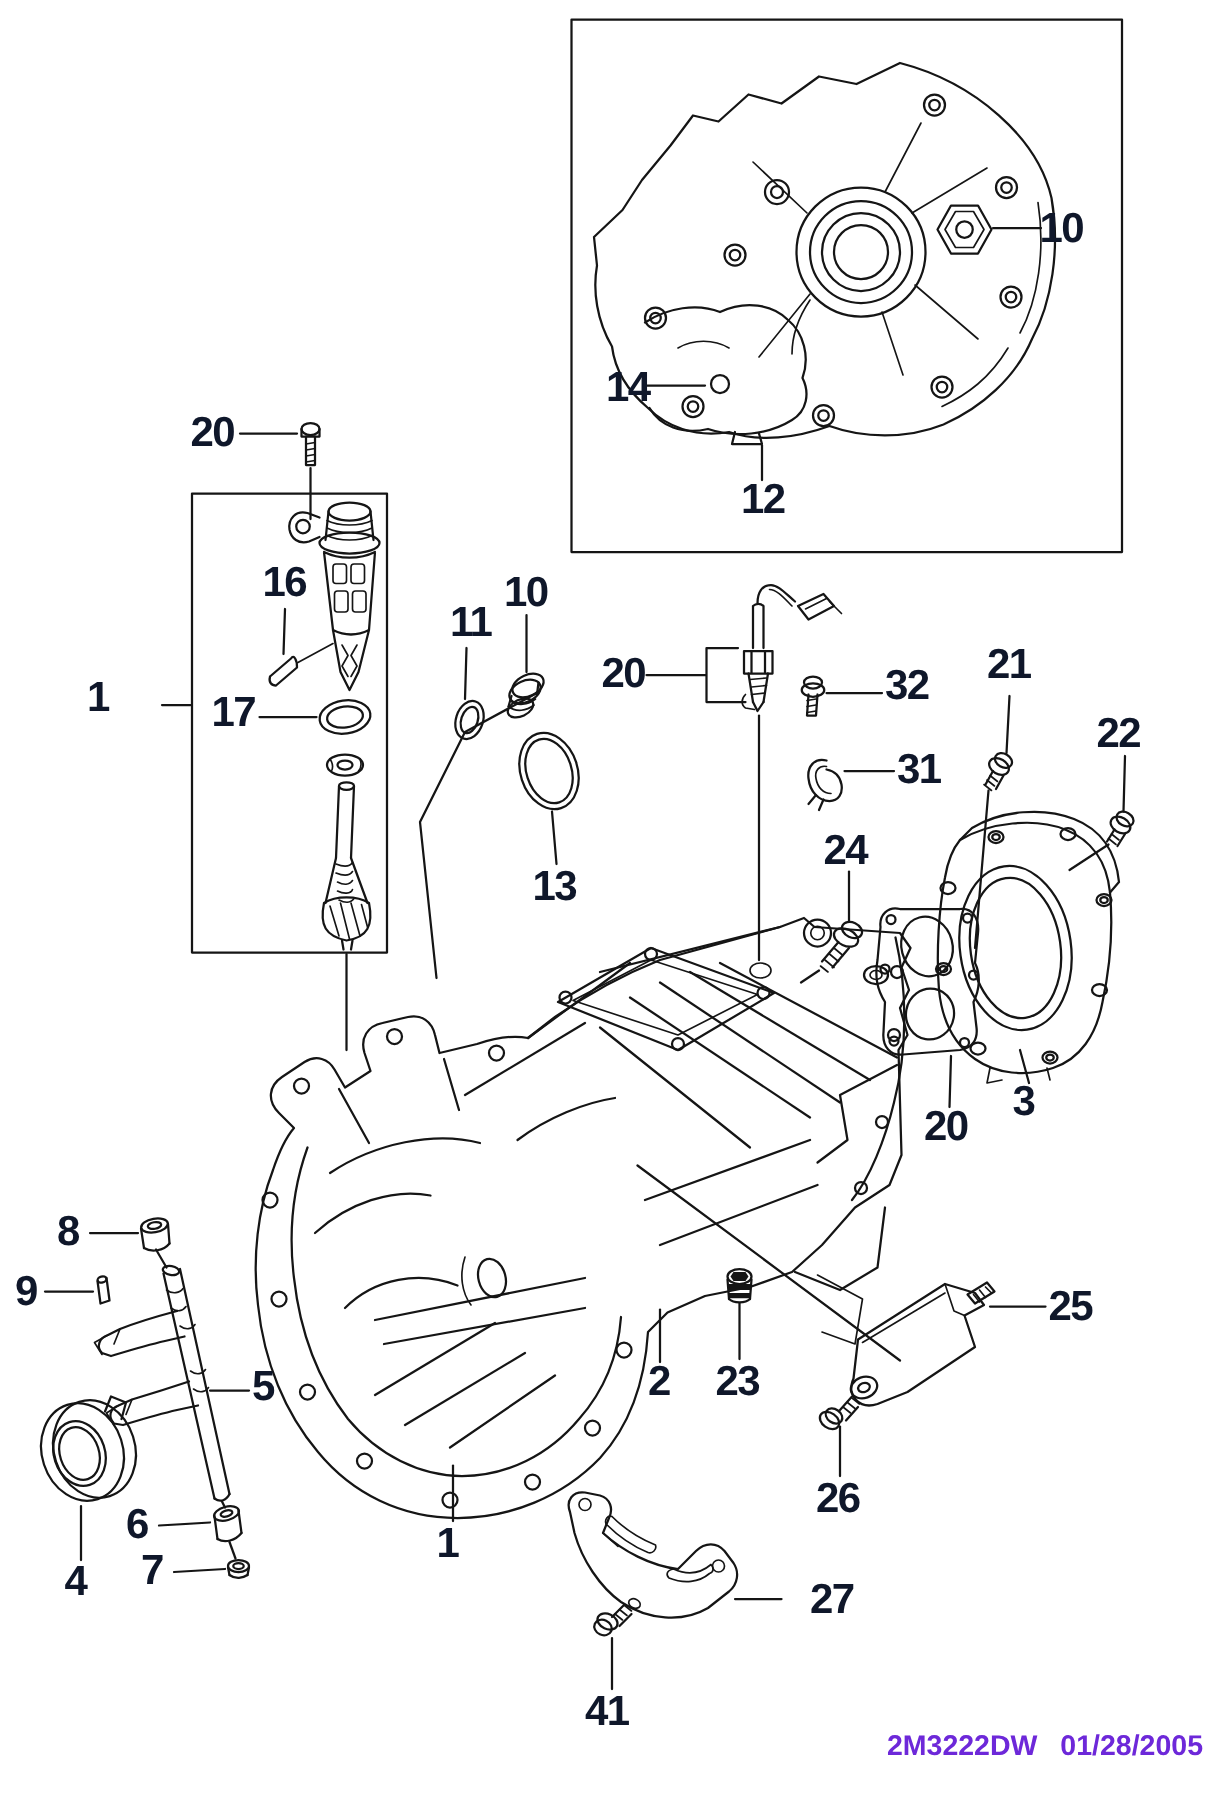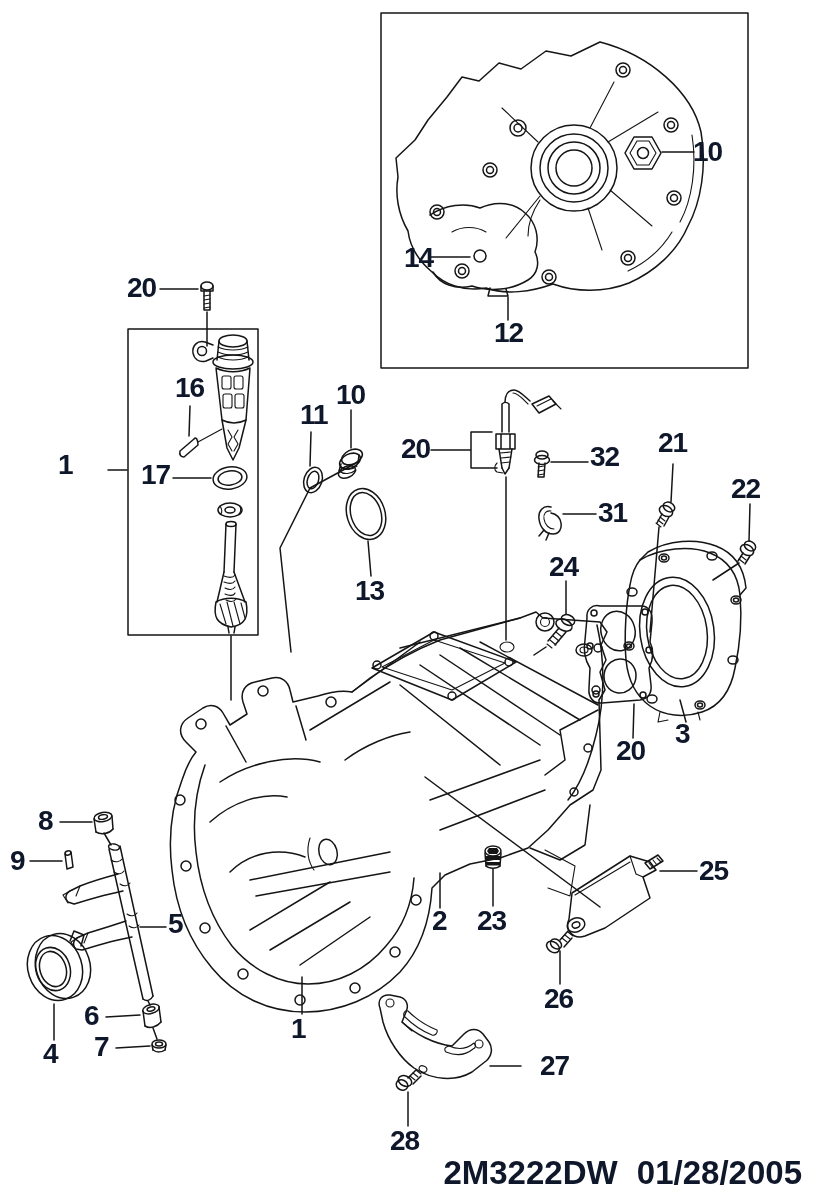--- a/index.html
+++ b/index.html
@@ -4,22 +4,22 @@
 <style>
   html,body{margin:0;padding:0;background:#fff;}
   .stage{position:relative;width:816px;height:1200px;background:#fff;overflow:hidden;
          font-family:"Liberation Sans",sans-serif;}
   .stage svg{position:absolute;left:0;top:0;}
   svg *{stroke:#151515;stroke-width:1.5;fill:none;stroke-linecap:round;stroke-linejoin:round;}
   svg .fill{fill:#151515;stroke:none;}
   svg .thin{stroke-width:1.1;}
   .callout{position:absolute;font-weight:700;font-size:28px;line-height:30px;
            color:#0f172a;letter-spacing:-1px;white-space:nowrap;}
-  .footer{position:absolute;top:1154px;right:14px;font-weight:700;font-size:33px;
-          color:#0f172a;letter-spacing:0;}
+  .footer{position:absolute;top:1154px;right:14px;font-weight:700;font-size:19px;
+          color:#6d28d9;letter-spacing:0;}
   .footer span{margin-left:10px;}
 </style>
 </head>
 <body>
 
 <div class="stage">
 
 <svg width="816" height="1200" viewBox="0 0 816 1200">
 
   <g>
@@ -484,20 +484,20 @@
 
   <div class="callout" style="left:38px;top:806px">8</div>
   <div class="callout" style="left:10px;top:846px">9</div>
   <div class="callout" style="left:168px;top:909px">5</div>
   <div class="callout" style="left:84px;top:1001px">6</div>
   <div class="callout" style="left:94px;top:1032px">7</div>
   <div class="callout" style="left:43px;top:1039px">4</div>
 
   <div class="callout" style="left:291px;top:1014px">1</div>
   <div class="callout" style="left:540px;top:1051px">27</div>
-  <div class="callout" style="left:390px;top:1126px">28</div>
+  <div class="callout" style="left:390px;top:1126px">41</div>
 
   <div class="footer">
     <span>2M3222DW</span>
     <span>01/28/2005</span>
   </div>
 
 </div>
 
 </body></html>

